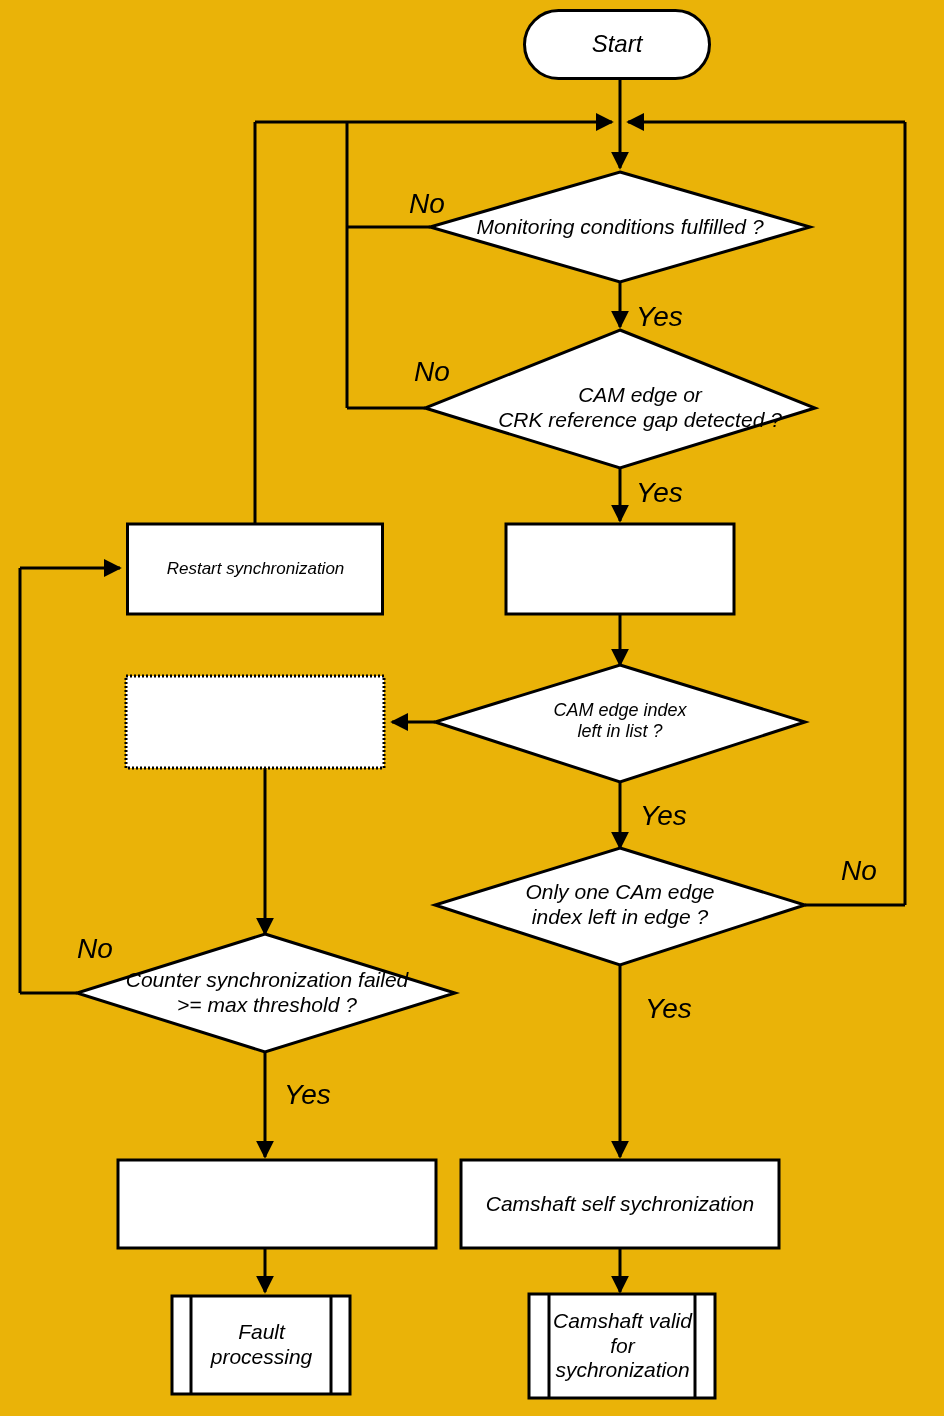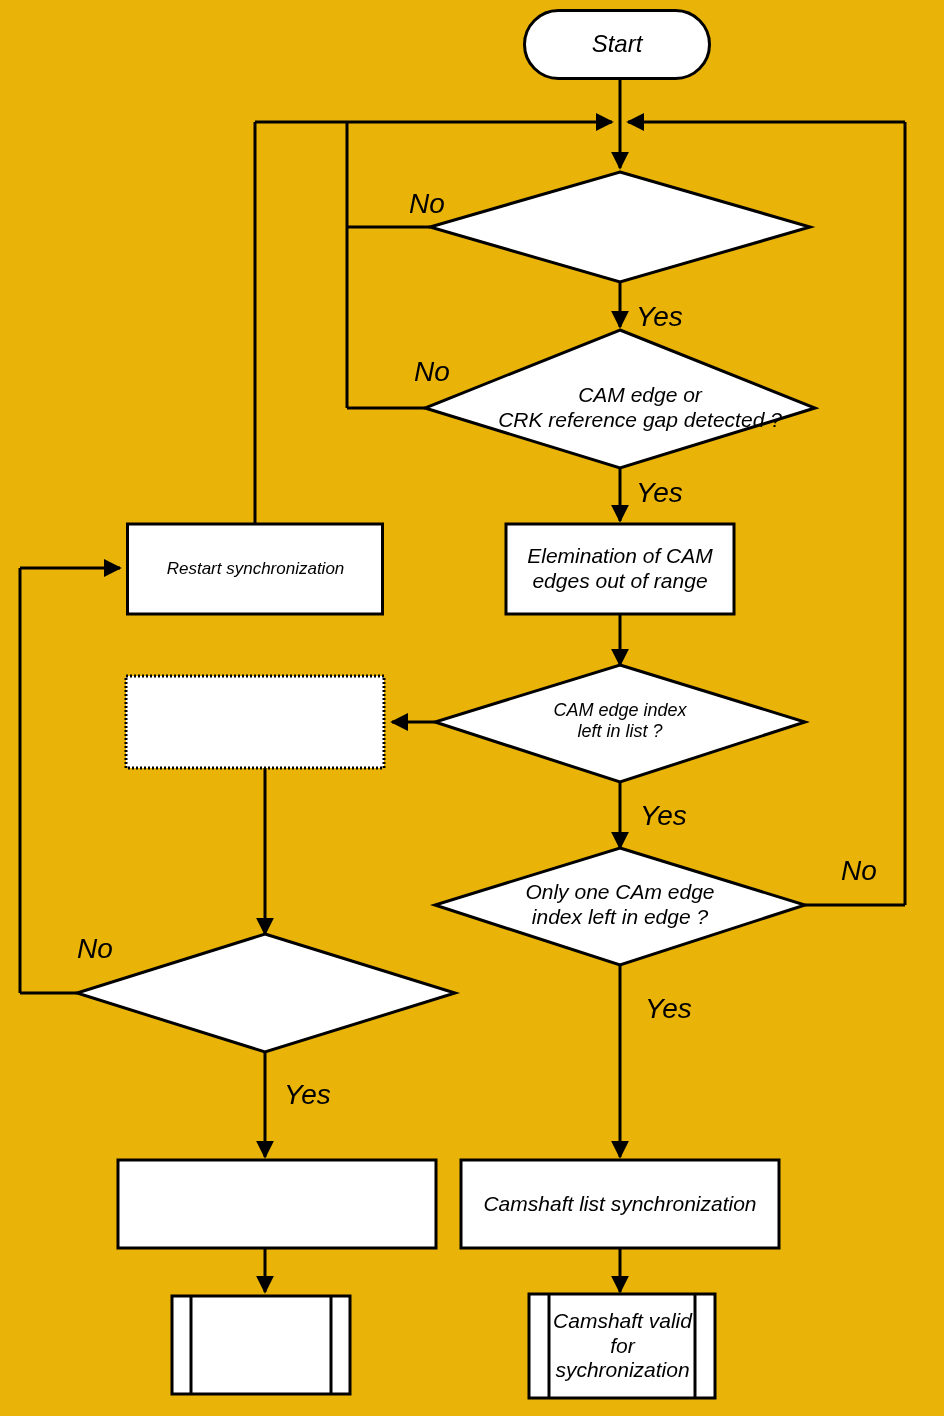--- a/index.html
+++ b/index.html
@@ -137,40 +137,43 @@
 
     <g>
       <rect x="529" y="1294" width="186" height="104" fill="#ffffff" stroke="#000000" stroke-width="3"></rect>
       <line x1="549" y1="1294" x2="549" y2="1398" stroke="#000000" stroke-width="3"></line>
       <line x1="695" y1="1294" x2="695" y2="1398" stroke="#000000" stroke-width="3"></line>
     </g>
   </svg>
 
   <div class="node-label" style="left:524px; top:10px; width:186px; height:68px; font-size:24px;">Start</div>
 
+  <div class="node-label" style="left:430px; top:200px; width:380px; height:54px; font-size:21px;">Monitoring conditions fulfilled ?</div>
 
   <div class="node-label" style="left:445px; top:358px; width:390px; height:100px; font-size:21px;">CAM edge or
 CRK reference gap detected ?</div>
 
-  <div class="node-label" style="left:506px; top:524px; width:228px; height:90px; font-size:21px;">Elemination of CAM
-edges out of range</div>
 
   <div class="node-label" style="left:128px; top:524px; width:255px; height:90px; font-size:17px;">Restart synchronization</div>
 
   <div class="node-label" style="left:435px; top:690px; width:370px; height:62px; font-size:18px;">CAM edge index
 left in list ?</div>
 
 
   <div class="node-label" style="left:435px; top:874px; width:370px; height:62px; font-size:21px;">Only one CAm edge
 index left in edge ?</div>
 
+  <div class="node-label" style="left:77px; top:962px; width:380px; height:62px; font-size:21px;">Counter synchronization failed
+&gt;= max threshold ?</div>
 
 
-  <div class="node-label" style="left:461px; top:1160px; width:318px; height:88px; font-size:21px;">Camshaft list synchronization</div>
+  <div class="node-label" style="left:461px; top:1160px; width:318px; height:88px; font-size:21px;">Camshaft self sychronization</div>
 
+  <div class="node-label" style="left:192px; top:1296px; width:139px; height:98px; font-size:21px;">Fault
+processing</div>
 
   <div class="node-label" style="left:550px; top:1294px; width:145px; height:104px; font-size:21px;">Camshaft valid
 for
 sychronization</div>
 
   <div class="edge-label" style="left:409px; top:190px;">No</div>
 
   <div class="edge-label" style="left:636px; top:303px;">Yes</div>
 
   <div class="edge-label" style="left:414px; top:358px;">No</div>

